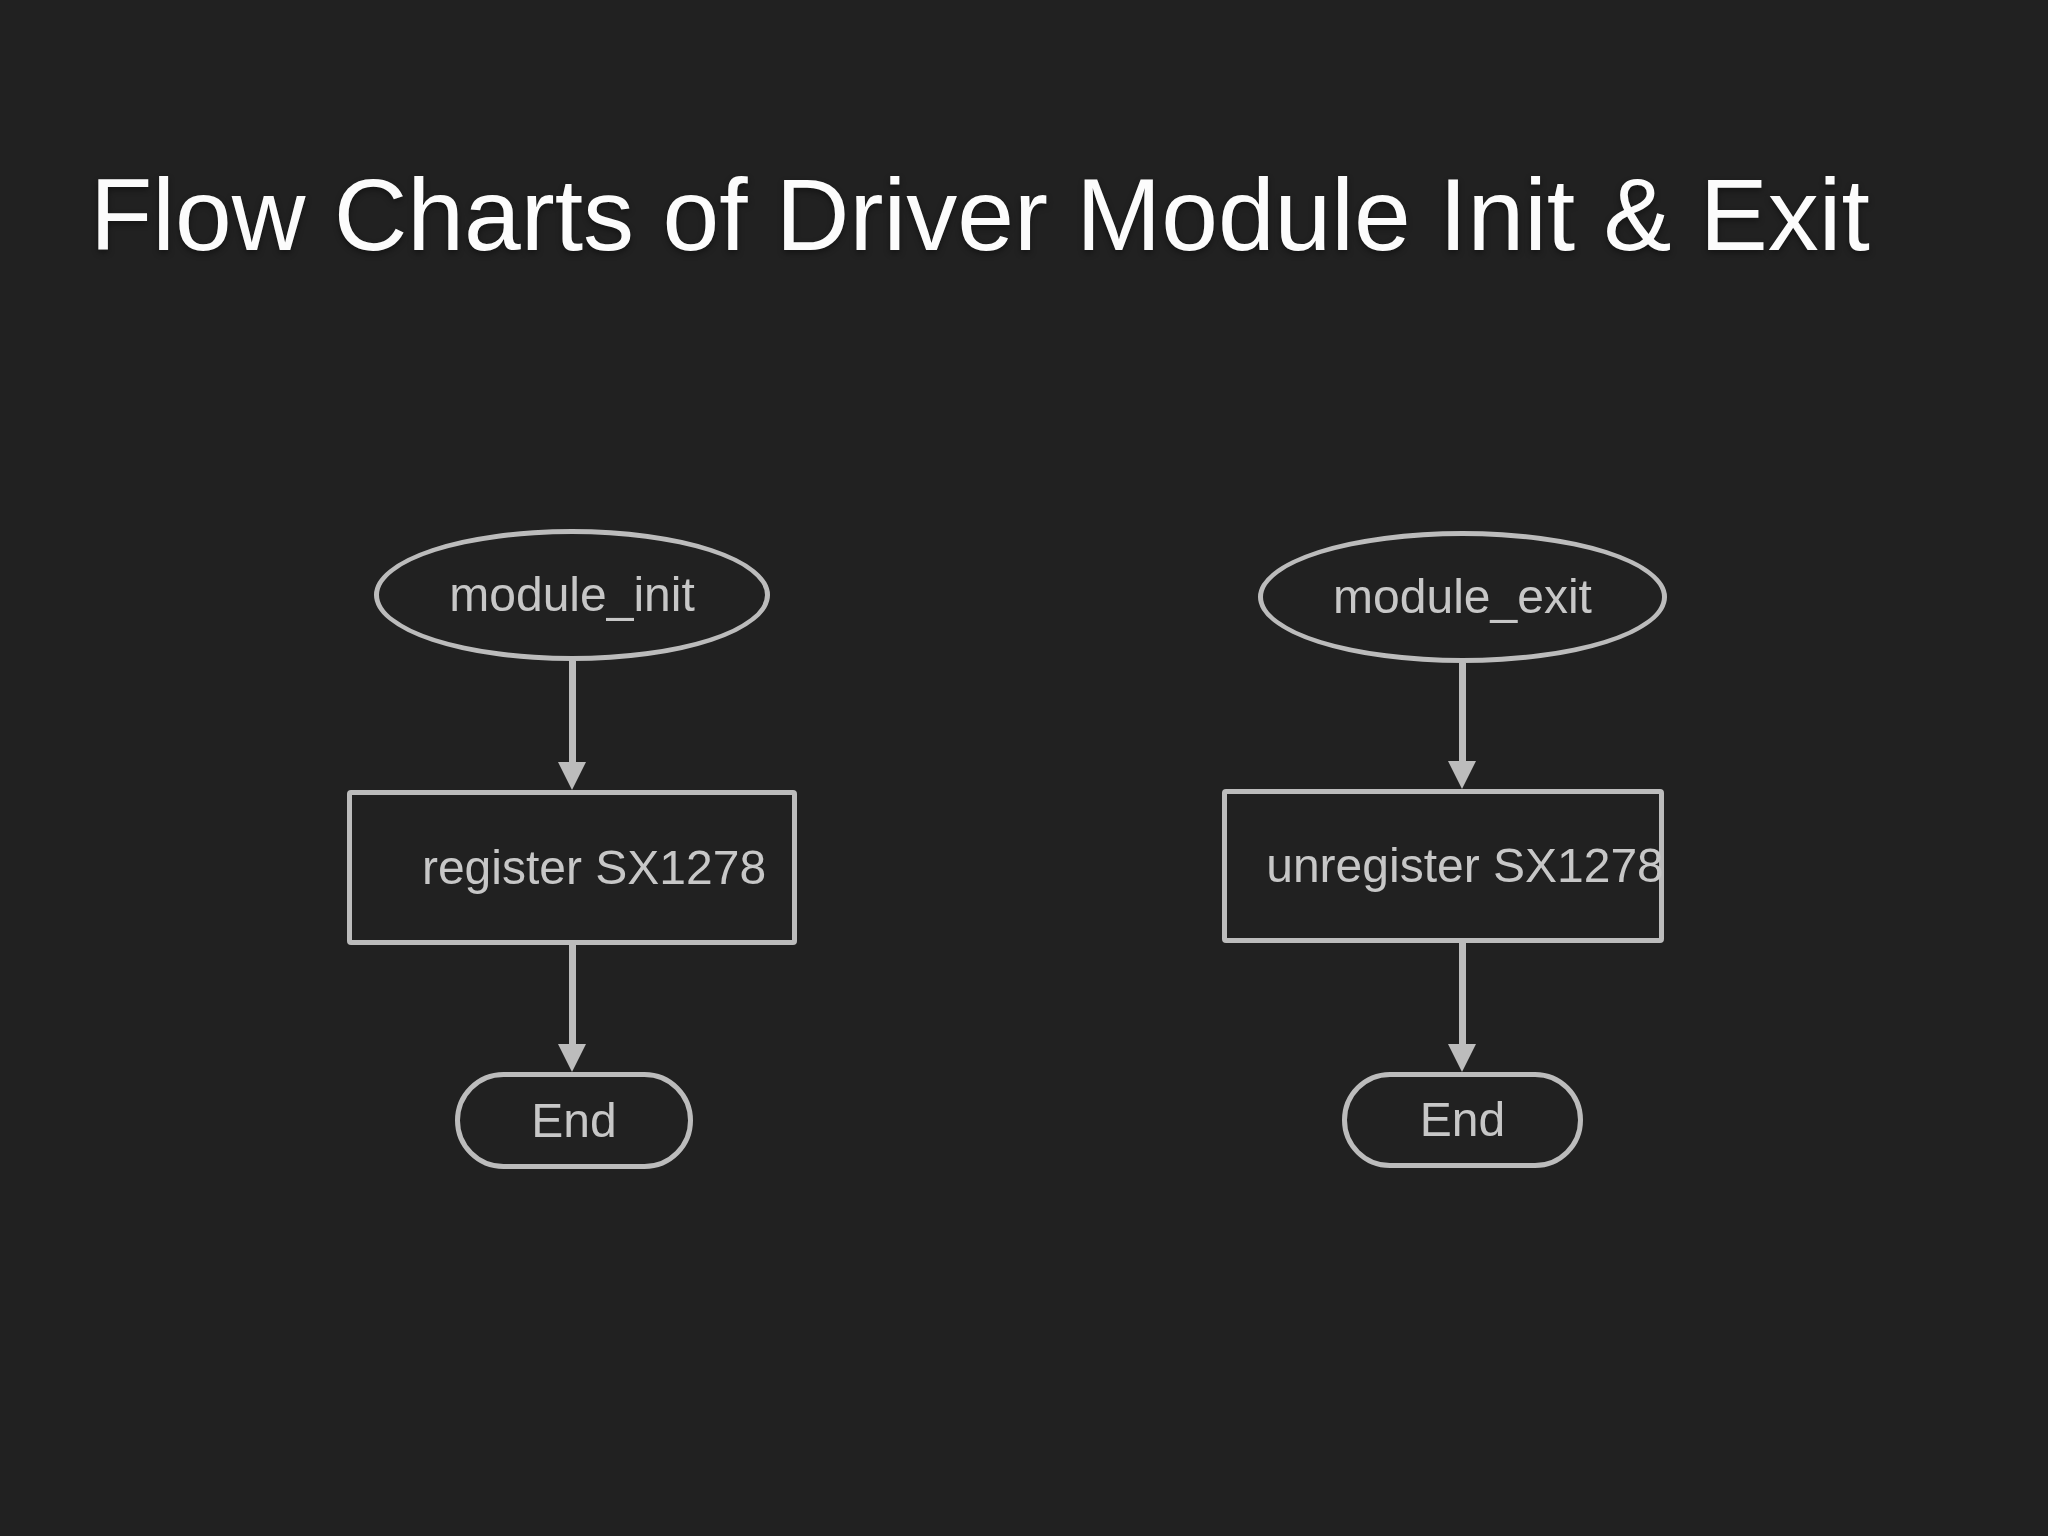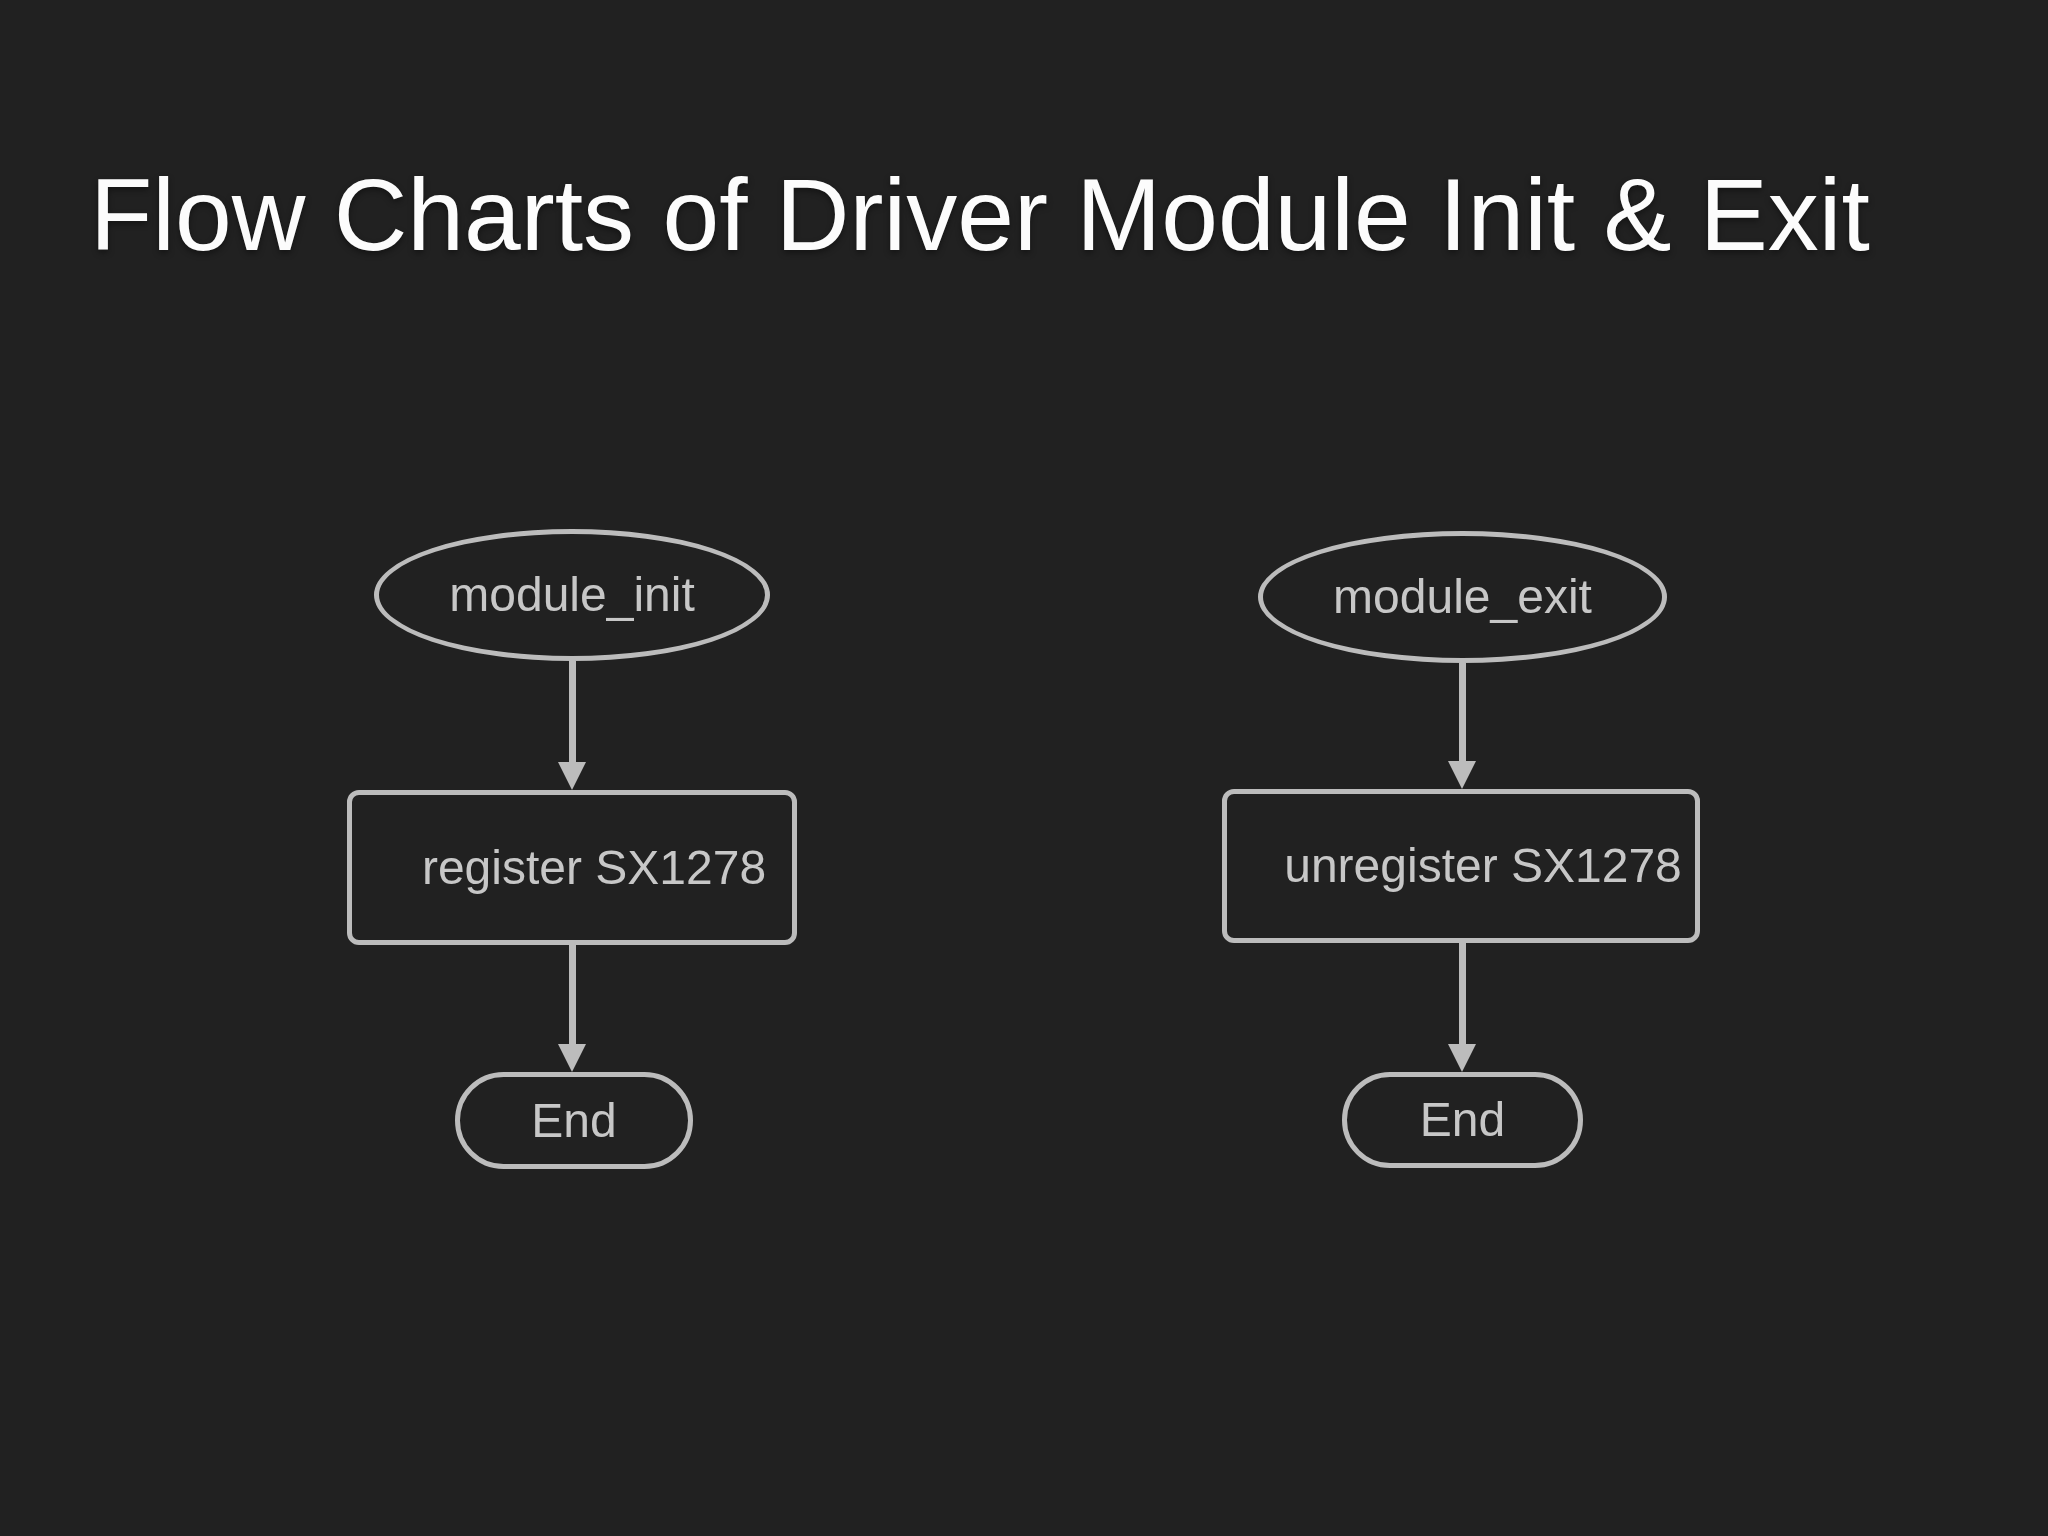--- a/index.html
+++ b/index.html
@@ -25,21 +25,21 @@
   }
   .node{
     position:absolute;
     display:flex;flex-direction:column;align-items:center;justify-content:center;
     border:5px solid var(--shape-stroke);
     color:var(--node-text);
     font-size:48px;line-height:62px;
     text-align:center;white-space:nowrap;
   }
   .ellipse{border-radius:50%;}
-  .box{border-radius:12px;padding-left:44px;}
+  .box{border-radius:4px;padding-left:44px;}
   .stadium{border-radius:60px;}
   .connector{
     position:absolute;width:28px;
     display:flex;flex-direction:column;align-items:center;justify-content:flex-end;
   }
   .connector .line{
     width:7px;flex:1 1 auto;
     background:var(--shape-stroke);
   }
   .connector .arrowhead{
@@ -83,21 +83,21 @@
   <section>
     <div class="node ellipse" style="left:1258px;top:531px;width:409px;height:132px;">
       <span>module_exit</span>
     </div>
 
     <div class="connector" style="left:1448px;top:663px;height:126px;">
       <div class="line"></div>
       <div class="arrowhead"></div>
     </div>
 
-    <div class="node box" style="left:1222px;top:789px;width:478px;height:154px;">
+    <div class="node box" style="left:1222px;top:789px;width:442px;height:154px;">
       <span>unregister SX1278</span>
     </div>
 
     <div class="connector" style="left:1448px;top:943px;height:129px;">
       <div class="line"></div>
       <div class="arrowhead"></div>
     </div>
 
     <div class="node stadium" style="left:1342px;top:1072px;width:241px;height:96px;">
       <span>End</span>

